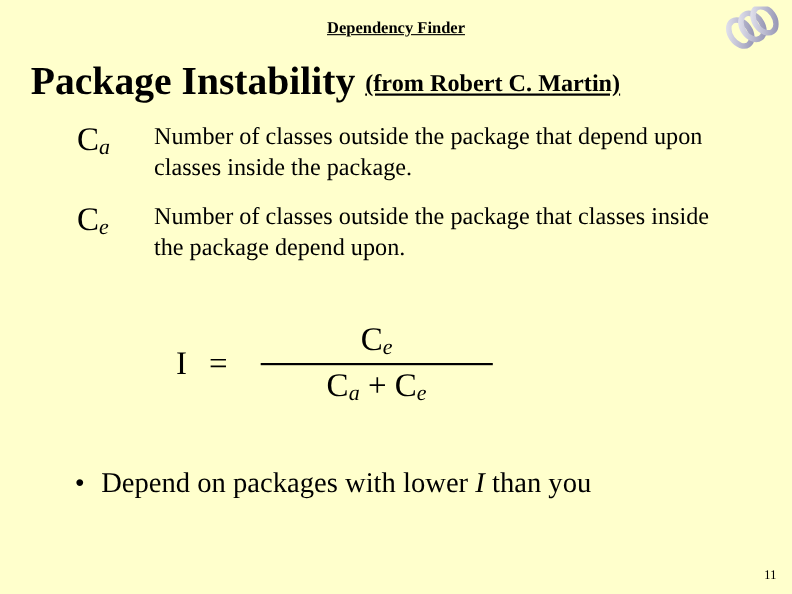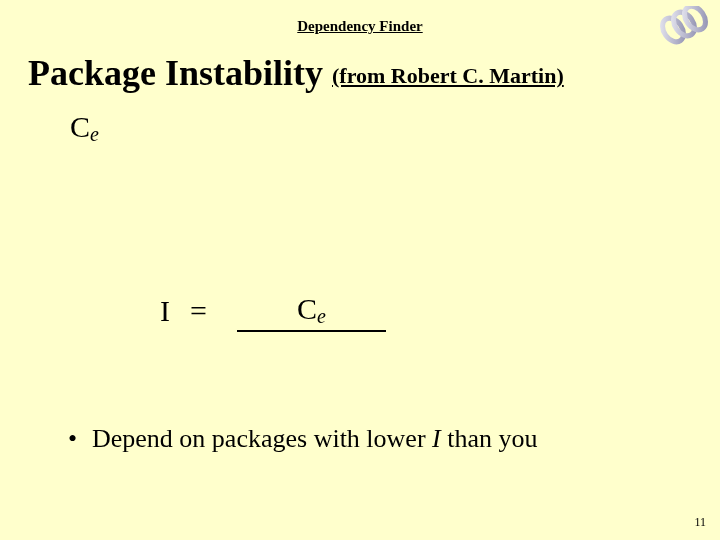--- a/index.html
+++ b/index.html
@@ -156,33 +156,43 @@
   </svg>
 
   <div class="main-title">
     <span>Package Instability</span>
     <span class="attr">(from Robert C. Martin)</span>
   </div>
 
   <div class="defs">
     <div class="def-row">
       <div class="sym">
+        <span>C</span><span class="sub">a</span>
+      </div>
+      <div class="def-text">Number of classes outside the package that depend upon classes inside the package.</div>
+    </div>
+    <div class="def-row">
+      <div class="sym">
         <span>C</span><span class="sub">e</span>
       </div>
+      <div class="def-text">Number of classes outside the package that classes inside the package depend upon.</div>
     </div>
   </div>
 
   <div class="formula">
     <span class="lhs">I</span>
     <span class="eq">=</span>
     <span class="frac">
       <span class="num">
         <span>C</span><span class="sub">e</span>
       </span>
       <span class="bar"></span>
+      <span class="den">
+        <span>C</span><span class="sub">a</span><span> + </span><span>C</span><span class="sub">e</span>
+      </span>
     </span>
   </div>
 
   <ul class="bullets">
     <li>
       <span>Depend on packages with lower </span><span class="italic">I</span><span> than you</span>
     </li>
   </ul>
 
   <div class="pagenum">11</div>

